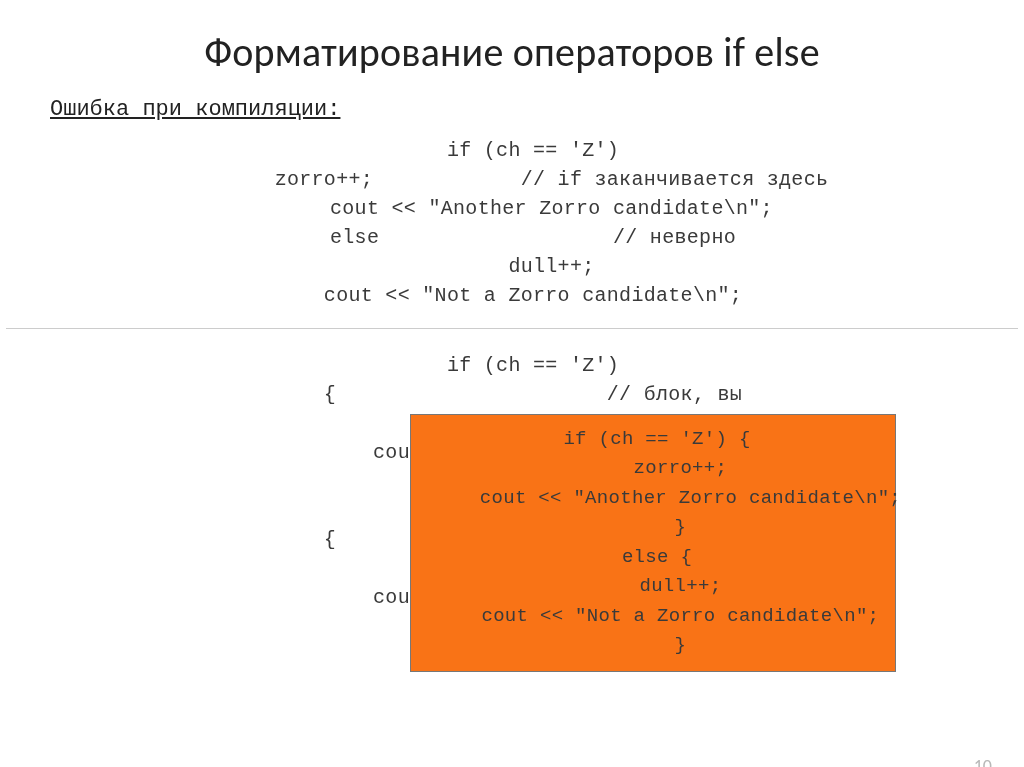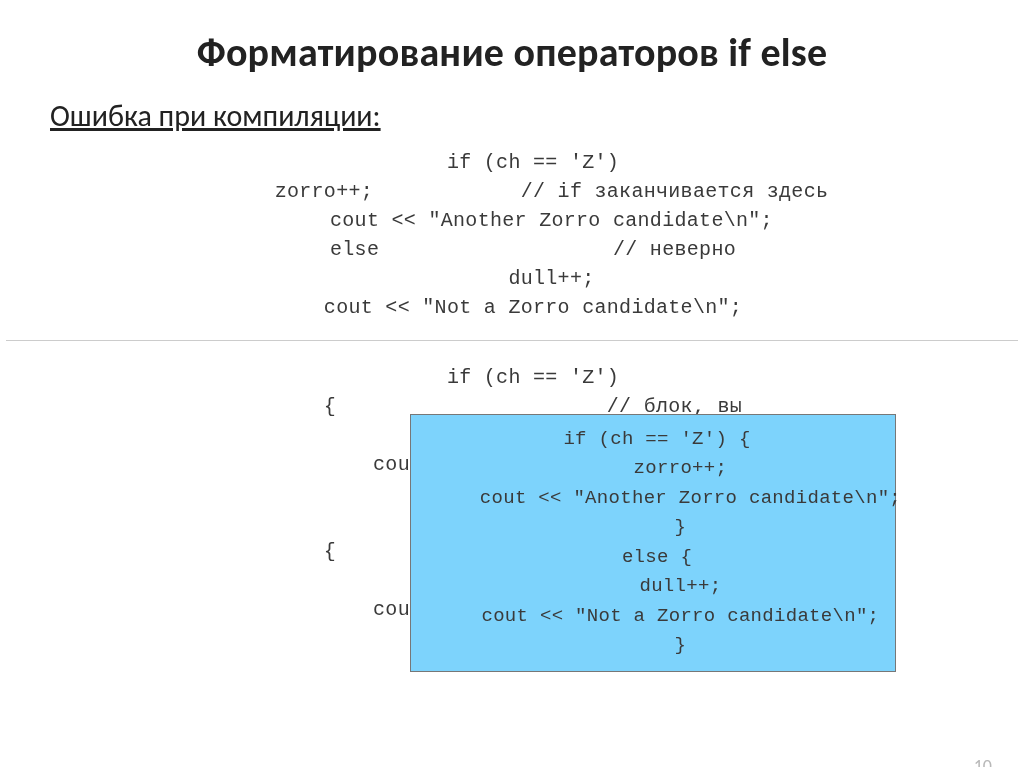--- a/index.html
+++ b/index.html
@@ -14,28 +14,29 @@
   }
   .slide {
     position: relative;
     width: 1024px;
     height: 767px;
     box-sizing: border-box;
   }
   .title {
     text-align: center;
     font-size: 40px;
-    font-weight: 700;
+    font-weight: 400;
     margin: 28px 0 10px 0;
     letter-spacing: 0.2px;
   }
   .subtitle {
     margin: 20px 0 14px 50px;
-    font-size: 30px;
+    font-size: 22px;
     text-decoration: underline;
+    font-family: Liberation Mono, monospace;
   }
   .code {
     font-family: "Courier New", Courier, monospace;
     font-size: 20px;
     line-height: 1.45;
     white-space: pre;
     color: #3a3a3a;
     letter-spacing: 0.3px;
     text-align: center;
   }
@@ -49,21 +50,21 @@
   }
   .block-bottom {
     margin: 0 0 0 42px;
   }
   .overlay {
     position: absolute;
     left: 410px;
     top: 386px;
     width: 486px;
     border: 1px solid #777;
-    background: #7dd3fc;
+    background: #f97316;
     padding: 10px 14px 10px 22px;
     box-sizing: border-box;
   }
   .overlay .code {
     font-size: 19px;
     line-height: 1.55;
   }
   .pagenum {
     position: absolute;
     right: 32px;

